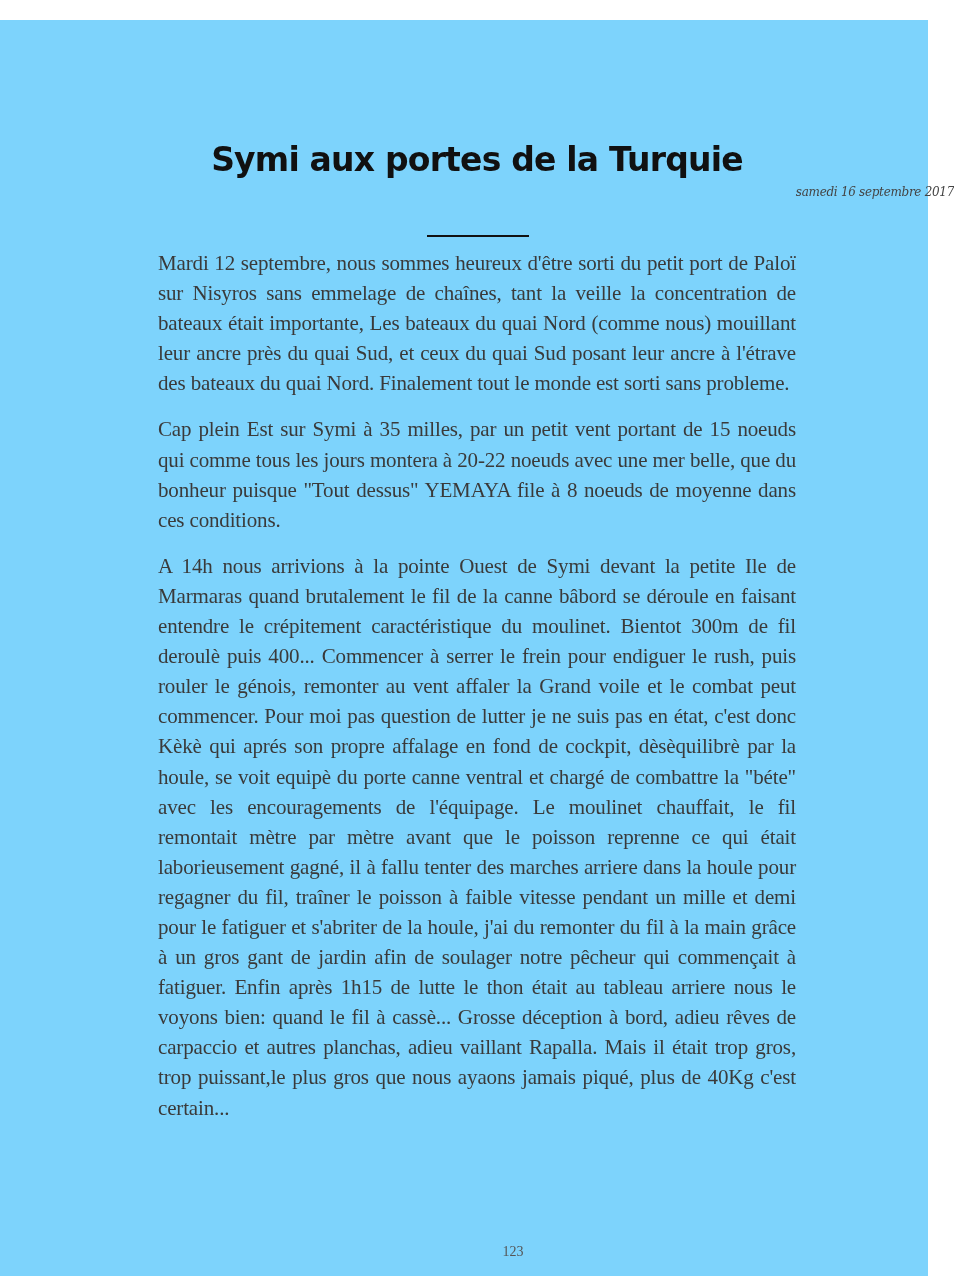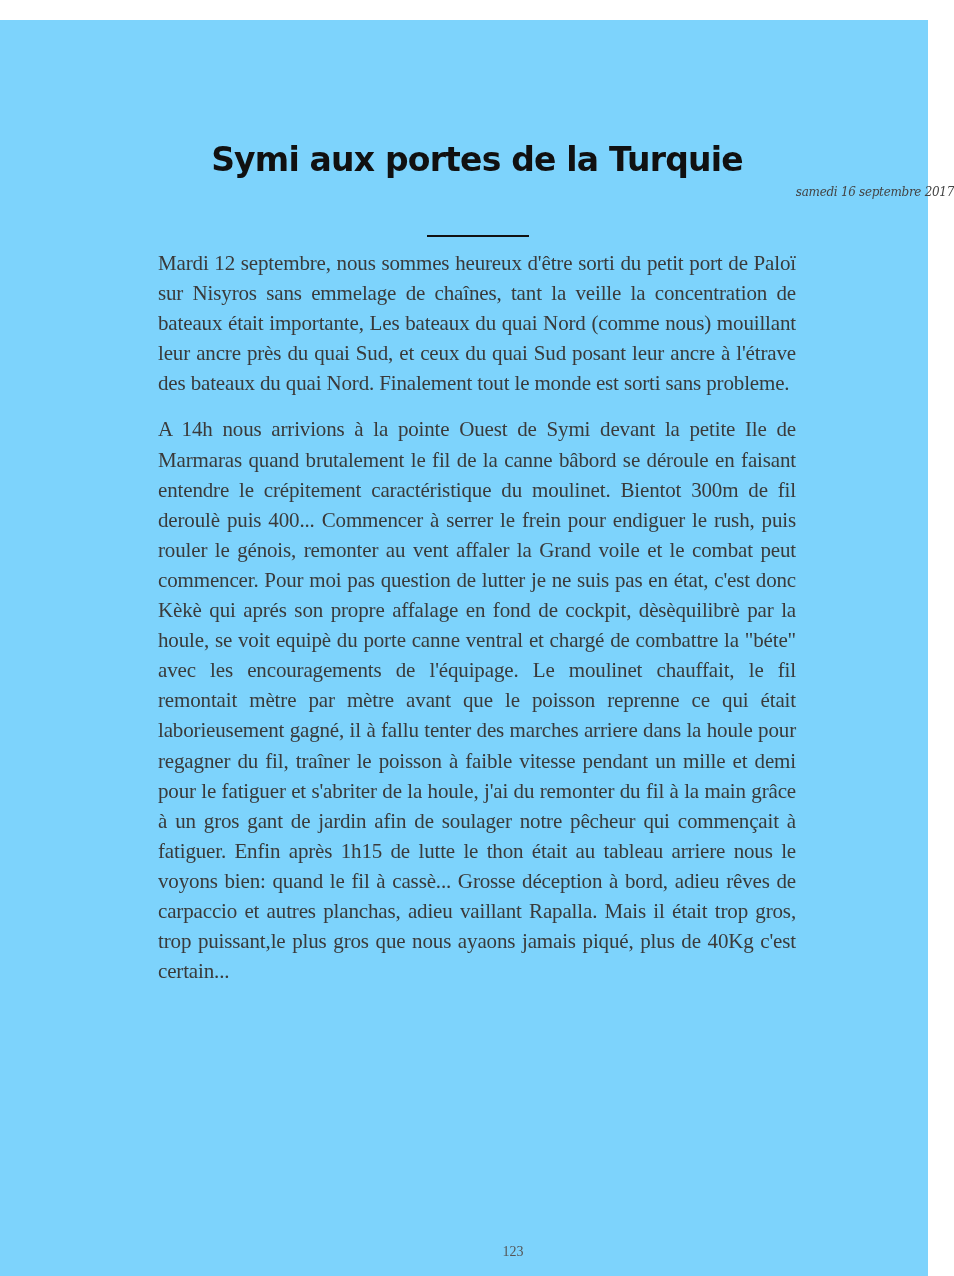--- a/index.html
+++ b/index.html
@@ -88,17 +88,18 @@
 </head>
 <body>
 
 <div class="page">
   <h1 class="title">Symi aux portes de la Turquie</h1>
   <div class="date">samedi 16 septembre 2017</div>
   <div class="separator"></div>
 
   <div class="body-text">
     <p>Mardi 12 septembre, nous sommes heureux d'être sorti du petit port de Paloï sur Nisyros sans emmelage de chaînes, tant la veille la concentration de bateaux était importante, Les bateaux du quai Nord (comme nous) mouillant leur ancre près du quai Sud, et ceux du quai Sud posant leur ancre à l'étrave des bateaux du quai Nord. Finalement tout le monde est sorti sans probleme.</p>
+    <p>Cap plein Est sur Symi à 35 milles, par un petit vent portant de 15 noeuds qui comme tous les jours montera à 20-22 noeuds avec une mer belle, que du bonheur puisque "Tout dessus" YEMAYA file à 8 noeuds de moyenne dans ces conditions.</p>
     <p>A 14h nous arrivions à la pointe Ouest de Symi devant la petite Ile de Marmaras quand brutalement le fil de la canne bâbord se déroule en faisant entendre le crépitement caractéristique du moulinet. Bientot 300m de fil deroulè puis 400... Commencer à serrer le frein pour endiguer le rush, puis rouler le génois, remonter au vent affaler la Grand voile et le combat peut commencer. Pour moi pas question de lutter je ne suis pas en état, c'est donc Kèkè qui aprés son propre affalage en fond de cockpit, dèsèquilibrè par la houle, se voit equipè du porte canne ventral et chargé de combattre la "béte" avec les encouragements de l'équipage. Le moulinet chauffait, le fil remontait mètre par mètre avant que le poisson reprenne ce qui était laborieusement gagné, il à fallu tenter des marches arriere dans la houle pour regagner du fil, traîner le poisson à faible vitesse pendant un mille et demi pour le fatiguer et s'abriter de la houle, j'ai du remonter du fil à la main grâce à un gros gant de jardin afin de soulager notre pêcheur qui commençait à fatiguer. Enfin après 1h15 de lutte le thon était au tableau arriere nous le voyons bien: quand le fil à cassè... Grosse déception à bord, adieu rêves de carpaccio et autres  planchas, adieu vaillant Rapalla. Mais il était trop gros, trop puissant,le plus gros que nous ayaons jamais piqué, plus de 40Kg c'est certain...</p>
   </div>
 
   <div class="page-number">123</div>
 </div>
 
 </body></html>

